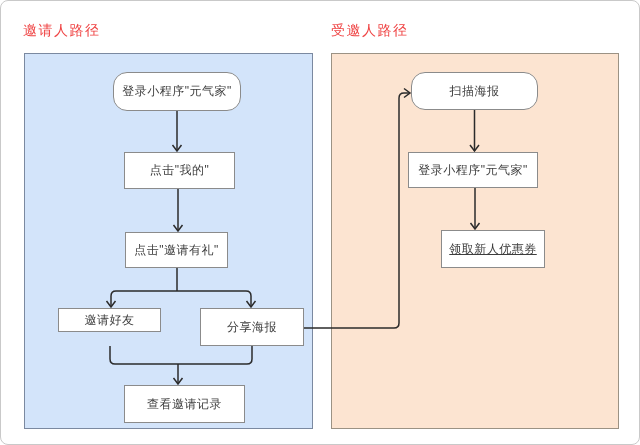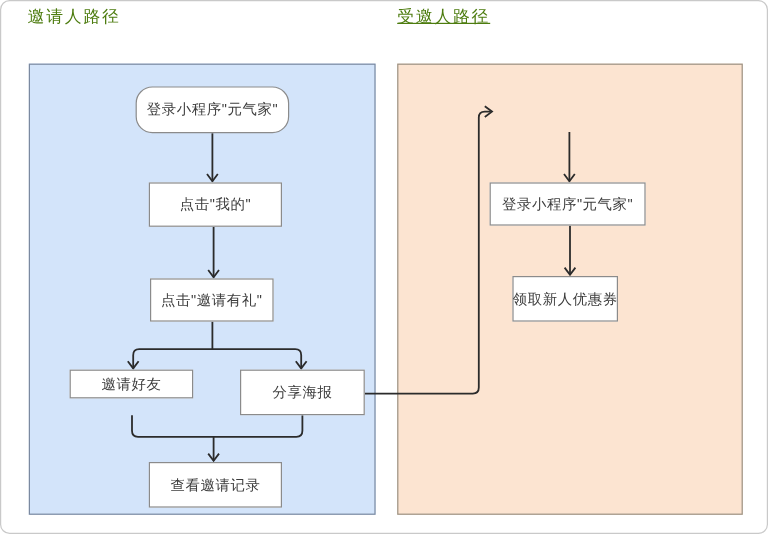--- a/index.html
+++ b/index.html
@@ -3,25 +3,25 @@
 <meta charset="utf-8">
 <style>
   html,body { margin:0; padding:0; background:#fff; }
   .canvas {
     position:relative; width:640px; height:445px; background:#ffffff;
     border:1px solid #c9c9c9; border-radius:8px; box-sizing:border-box;
     overflow:hidden;
     font-family:"Liberation Sans","DejaVu Sans",sans-serif;
   }
   .panel-title {
-    position:absolute; top:4px; font-size:14px; color:#4d7c0f;
+    position:absolute; top:21px; font-size:14px; color:#ef4444;
     letter-spacing:1.5px; z-index:1;
   }
   .panel-title.inviter { left:22px; }
-  .panel-title.invitee { left:330px;text-decoration:underline; }
+  .panel-title.invitee { left:330px; }
   .panel {
     position:absolute; top:52px; height:376px; box-sizing:border-box; z-index:1;
   }
   .panel.inviter {
     left:23px; width:289px; background:#d3e4fa; border:1px solid #7b89a0;
   }
   .panel.invitee {
     left:330px; width:288px; background:#fce4d1; border:1px solid #9b9284;
   }
   svg.connectors {
@@ -72,18 +72,19 @@
 
     <path d="M474,187 L474,228"></path>
     <path d="M469.5,222 L474,228 L478.5,222"></path>
   </svg>
 
   <div class="node rounded" style="left:112px; top:71px; width:128px; height:39px;">登录小程序"元气家"</div>
   <div class="node" style="left:123px; top:151px; width:111px; height:37px;">点击"我的"</div>
   <div class="node" style="left:124px; top:231px; width:103px; height:36px;">点击"邀请有礼"</div>
   <div class="node" style="left:57px; top:307px; width:103px; height:24px;">邀请好友</div>
   <div class="node" style="left:199px; top:307px; width:104px; height:38px;font-family:Liberation Serif, serif;">分享海报</div>
-  <div class="node" style="left:123px; top:384px; width:111px; height:38px;">查看邀请记录</div>
+  <div class="node" style="left:123px; top:384px; width:121px; height:38px;">查看邀请记录</div>
 
+  <div class="node rounded" style="left:410px; top:71px; width:127px; height:38px;">扫描海报</div>
   <div class="node" style="left:407px; top:151px; width:130px; height:36px;">登录小程序"元气家"</div>
-  <div class="node" style="left:426px; top:229px; width:88px; height:38px;">领取新人优惠券</div>
+  <div class="node" style="left:440px; top:229px; width:104px; height:38px;text-decoration:underline;">领取新人优惠券</div>
 
 </div>
 
 </body></html>

